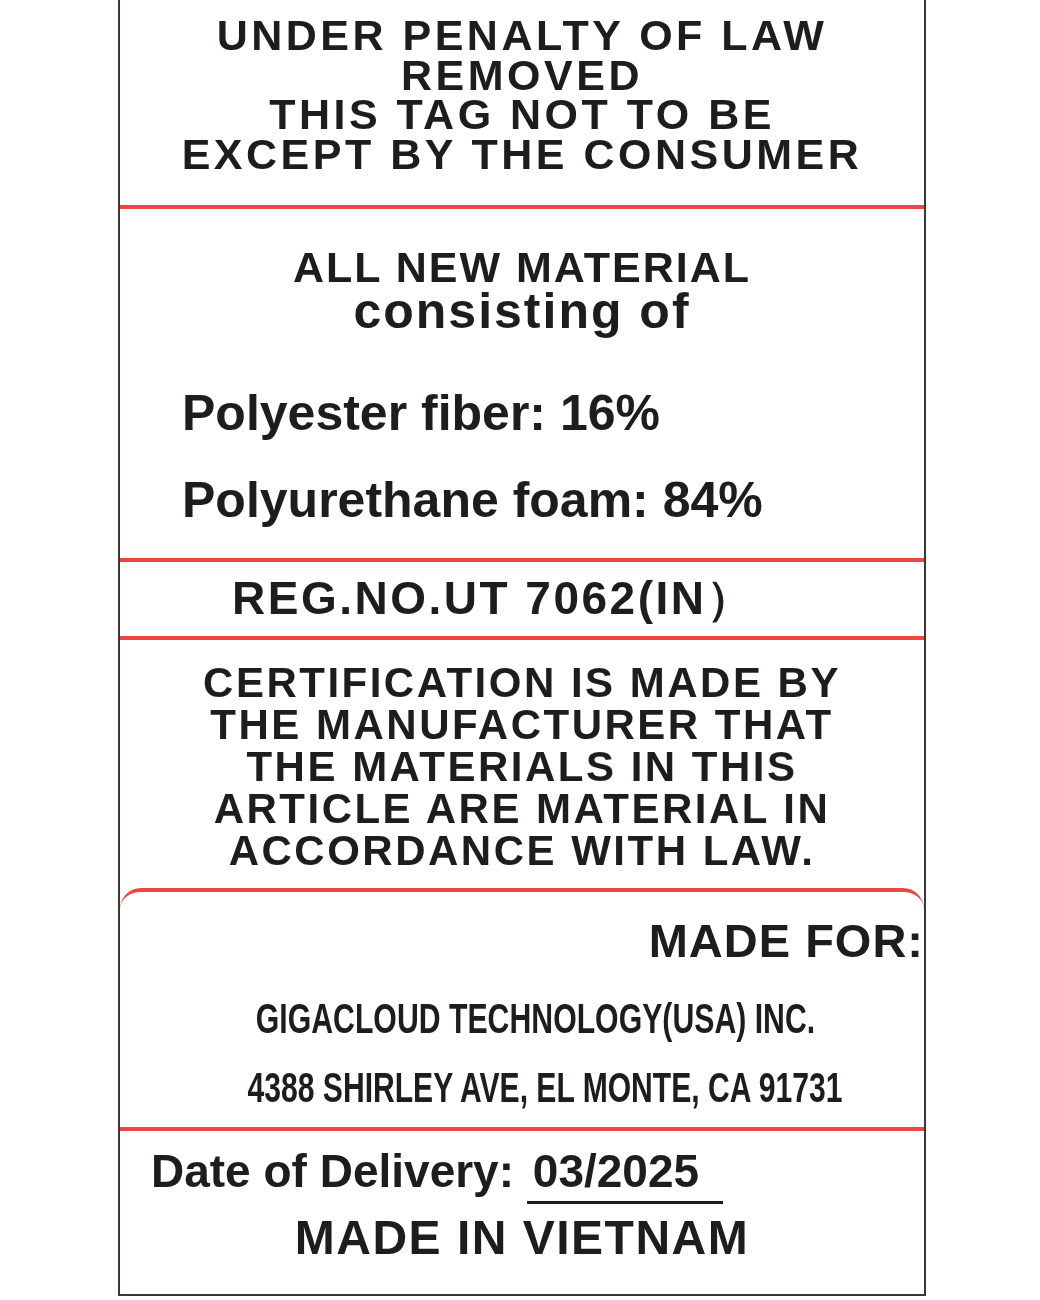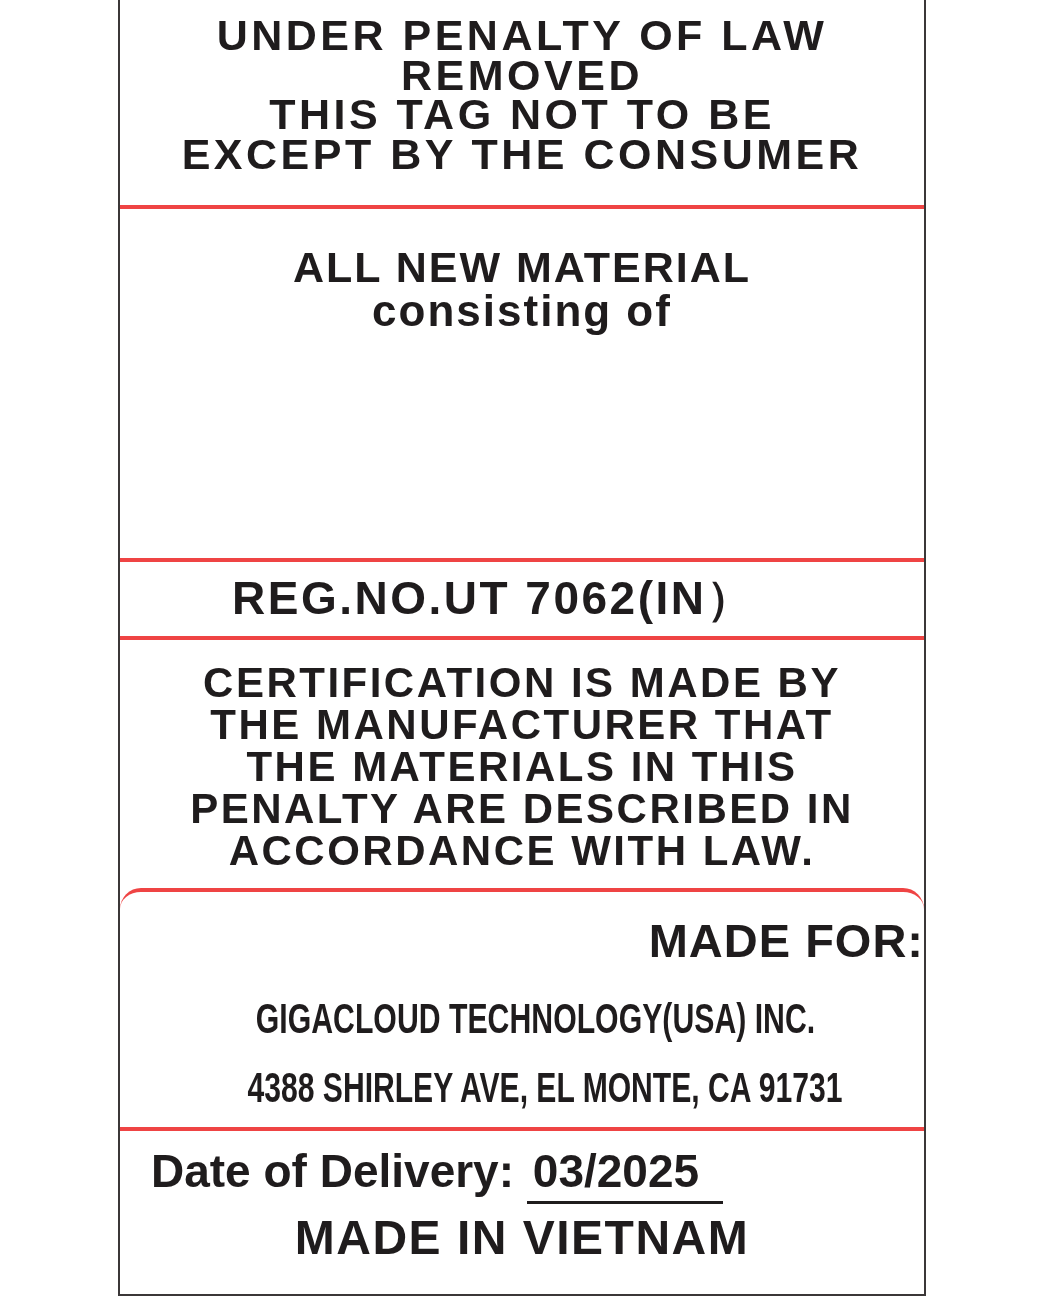--- a/index.html
+++ b/index.html
@@ -26,21 +26,21 @@
   .section { box-sizing: border-box; width: 100%; overflow: hidden; }
   .divided { border-top: 4px solid #ef4444; }
 
   
   .s1 { height: 205px; padding-top: 16px; text-align: center; }
   .s1 .line { font-size: 43px; line-height: 39.5px; letter-spacing: 3.5px; white-space: nowrap; }
 
   
   .s2 { height: 353px; text-align: center; }
   .s2 .h1 { margin-top: 36px; font-size: 43px; line-height: 44px; letter-spacing: 2px; }
-  .s2 .h2 { font-size: 44px; line-height: 44px; letter-spacing: 2px; }
+  .s2 .h2 { font-size: 50px; line-height: 44px; letter-spacing: 2px; }
   .s2 .components { text-align: left; padding-left: 62px; }
   .s2 .comp1 { margin-top: 52px; font-size: 50px; line-height: 56px; }
   .s2 .comp2 { margin-top: 31px; font-size: 50px; line-height: 56px; }
 
   
   .s3 { height: 78px; display: flex; align-items: center; justify-content: center; }
   .s3 .reg { font-size: 46px; letter-spacing: 2.5px; margin-right: 57px; white-space: nowrap; }
 
   
   .s4 { height: 252px; padding-top: 22px; text-align: center; }
@@ -68,31 +68,35 @@
   <div class="section s1">
     <div class="line">UNDER PENALTY OF LAW</div>
     <div class="line">REMOVED</div>
     <div class="line">THIS TAG NOT TO BE</div>
     <div class="line">EXCEPT BY THE CONSUMER</div>
   </div>
 
   <div class="section s2 divided">
     <div class="h1">ALL NEW MATERIAL</div>
     <div class="h2">consisting of</div>
+    <div class="components">
+      <div class="comp1">Polyester fiber: 16%</div>
+      <div class="comp2">Polyurethane foam: 84%</div>
+    </div>
   </div>
 
   <div class="section s3 divided">
     <div class="reg">REG.NO.UT 7062(IN）</div>
   </div>
 
   <div class="section s4 divided">
     <div class="line">CERTIFICATION IS MADE BY</div>
     <div class="line">THE MANUFACTURER THAT</div>
     <div class="line">THE MATERIALS IN THIS</div>
-    <div class="line">PENALTY ARE DESCRIBED IN</div>
+    <div class="line">ARTICLE ARE MATERIAL IN</div>
     <div class="line">ACCORDANCE WITH LAW.</div>
   </div>
 
   <div class="section s5 divided">
     <div class="title">MADE FOR:</div>
     <div class="company"><span class="cond">GIGACLOUD TECHNOLOGY(USA) INC.</span></div>
     <div class="address"><span class="cond">4388 SHIRLEY AVE, EL MONTE, CA 91731</span></div>
   </div>
 
   <div class="section s6 divided">

